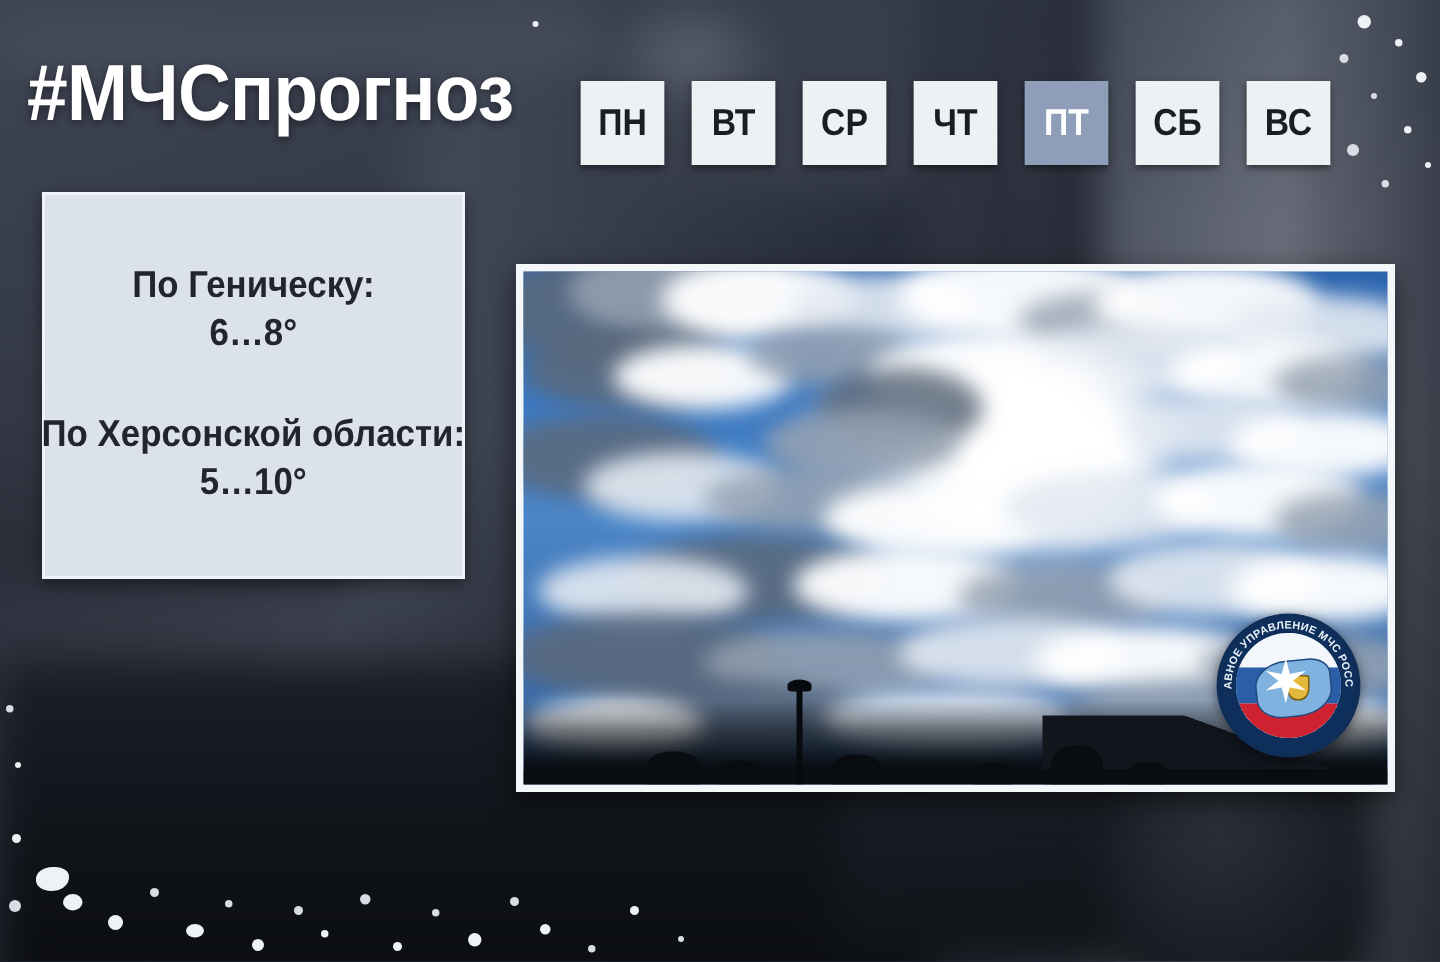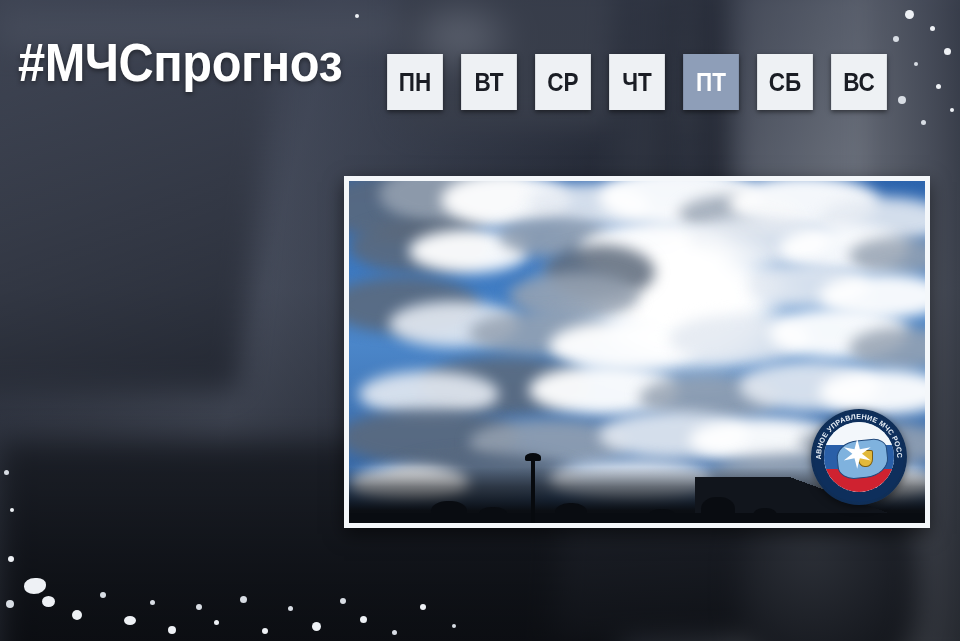--- a/index.html
+++ b/index.html
@@ -402,20 +402,30 @@
         <span>ПТ</span>
       </div>
     <div class="day">
         <span>СБ</span>
       </div>
     <div class="day">
         <span>ВС</span>
       </div>
   </div>
 
+  <div class="panel-temp">
+    <div class="temp-group">
+      <div class="temp-place">По Геническу:</div>
+      <div class="temp-value">6…8°</div>
+    </div>
+    <div class="temp-group">
+      <div class="temp-place">По Херсонской  области:</div>
+      <div class="temp-value">5…10°</div>
+    </div>
+  </div>
 
 
   <div class="frame">
     <div class="photo">
 
       <div class="cloud dark" style="left:-30px;top:-10px;width:170px;height:70px;"></div>
       <div class="cloud grey" style="left:30px;top:-18px;width:150px;height:62px;"></div>
       <div class="cloud bright" style="left:92px;top:-8px;width:130px;height:54px;"></div>
       <div class="cloud mid" style="left:180px;top:2px;width:120px;height:44px;"></div>
       <div class="cloud bright" style="left:250px;top:-14px;width:160px;height:60px;"></div>

